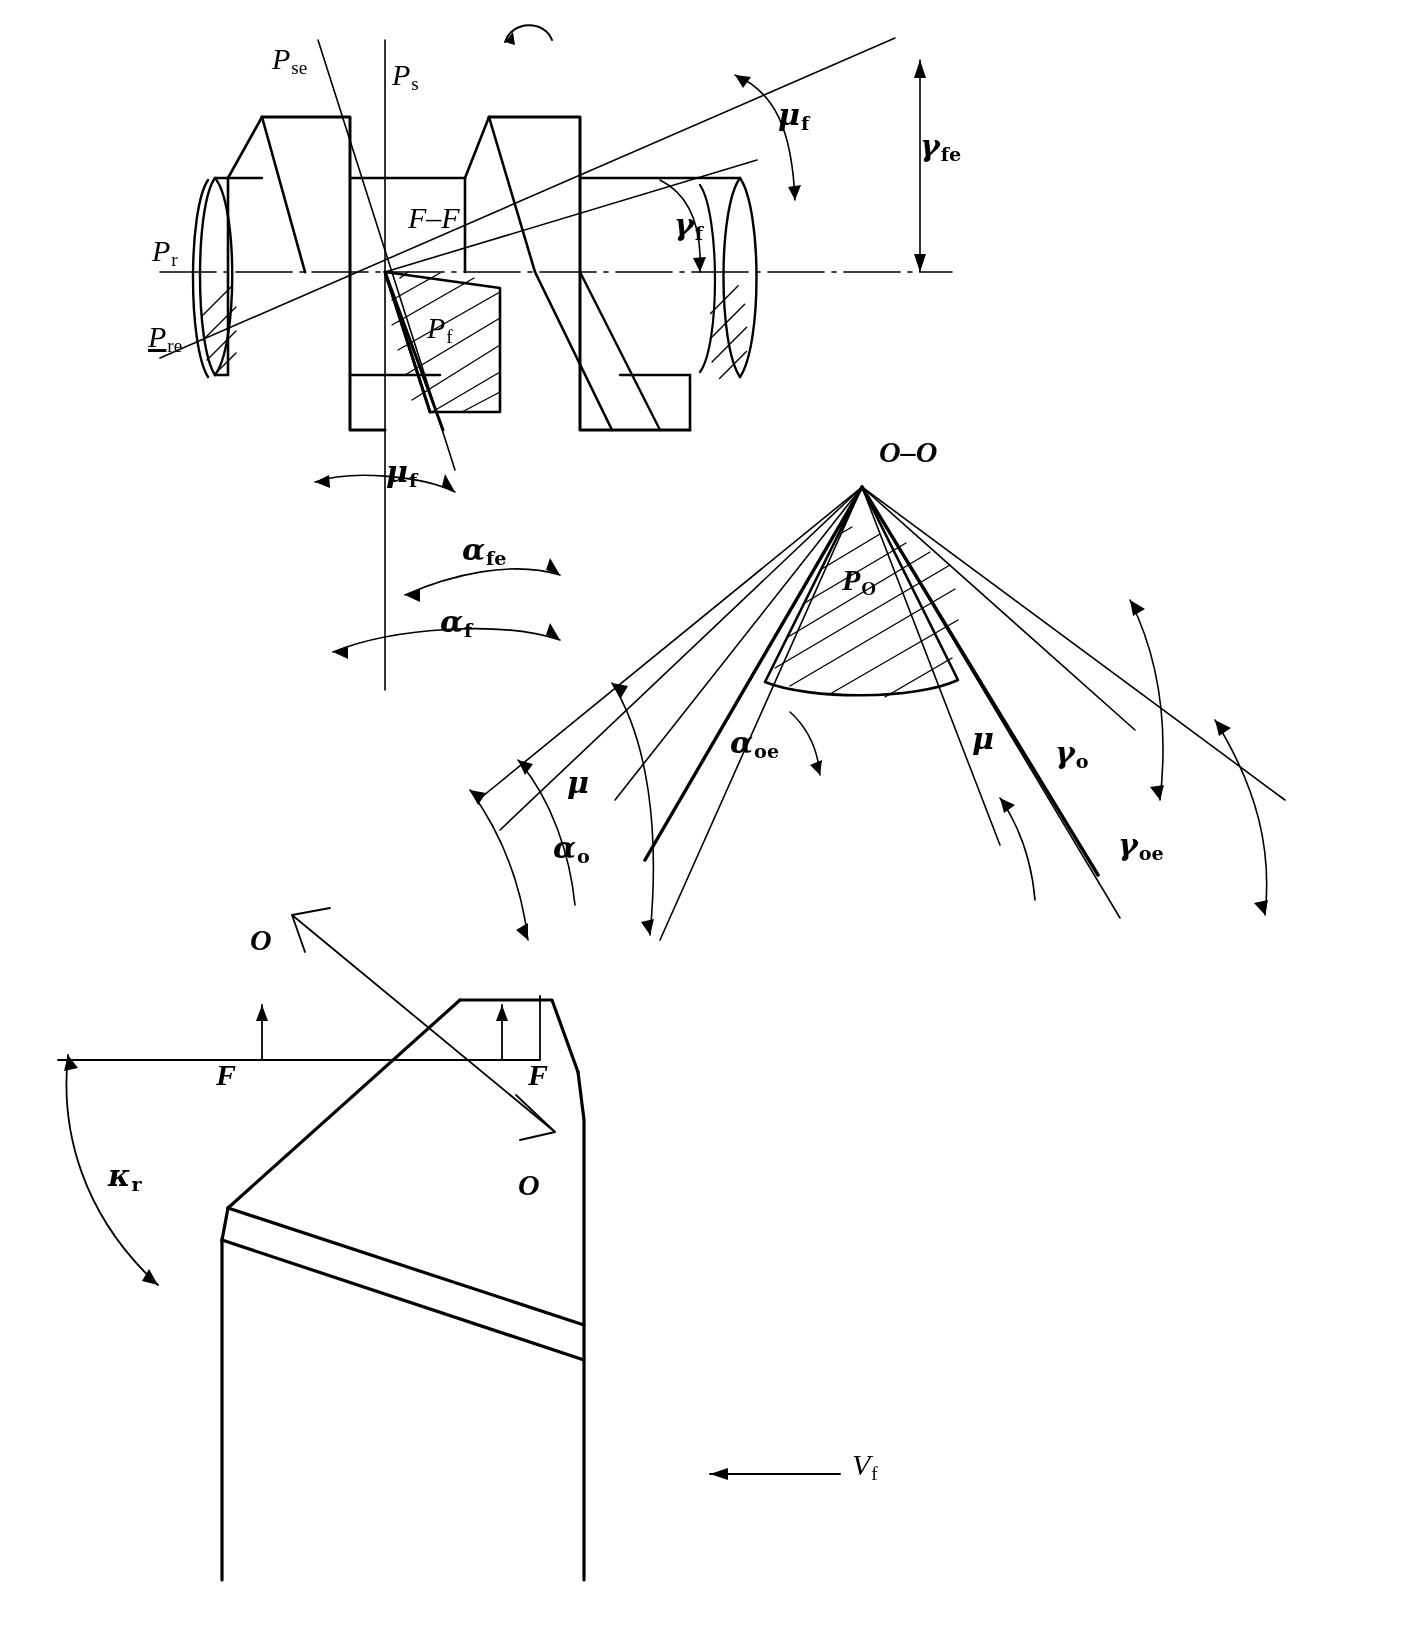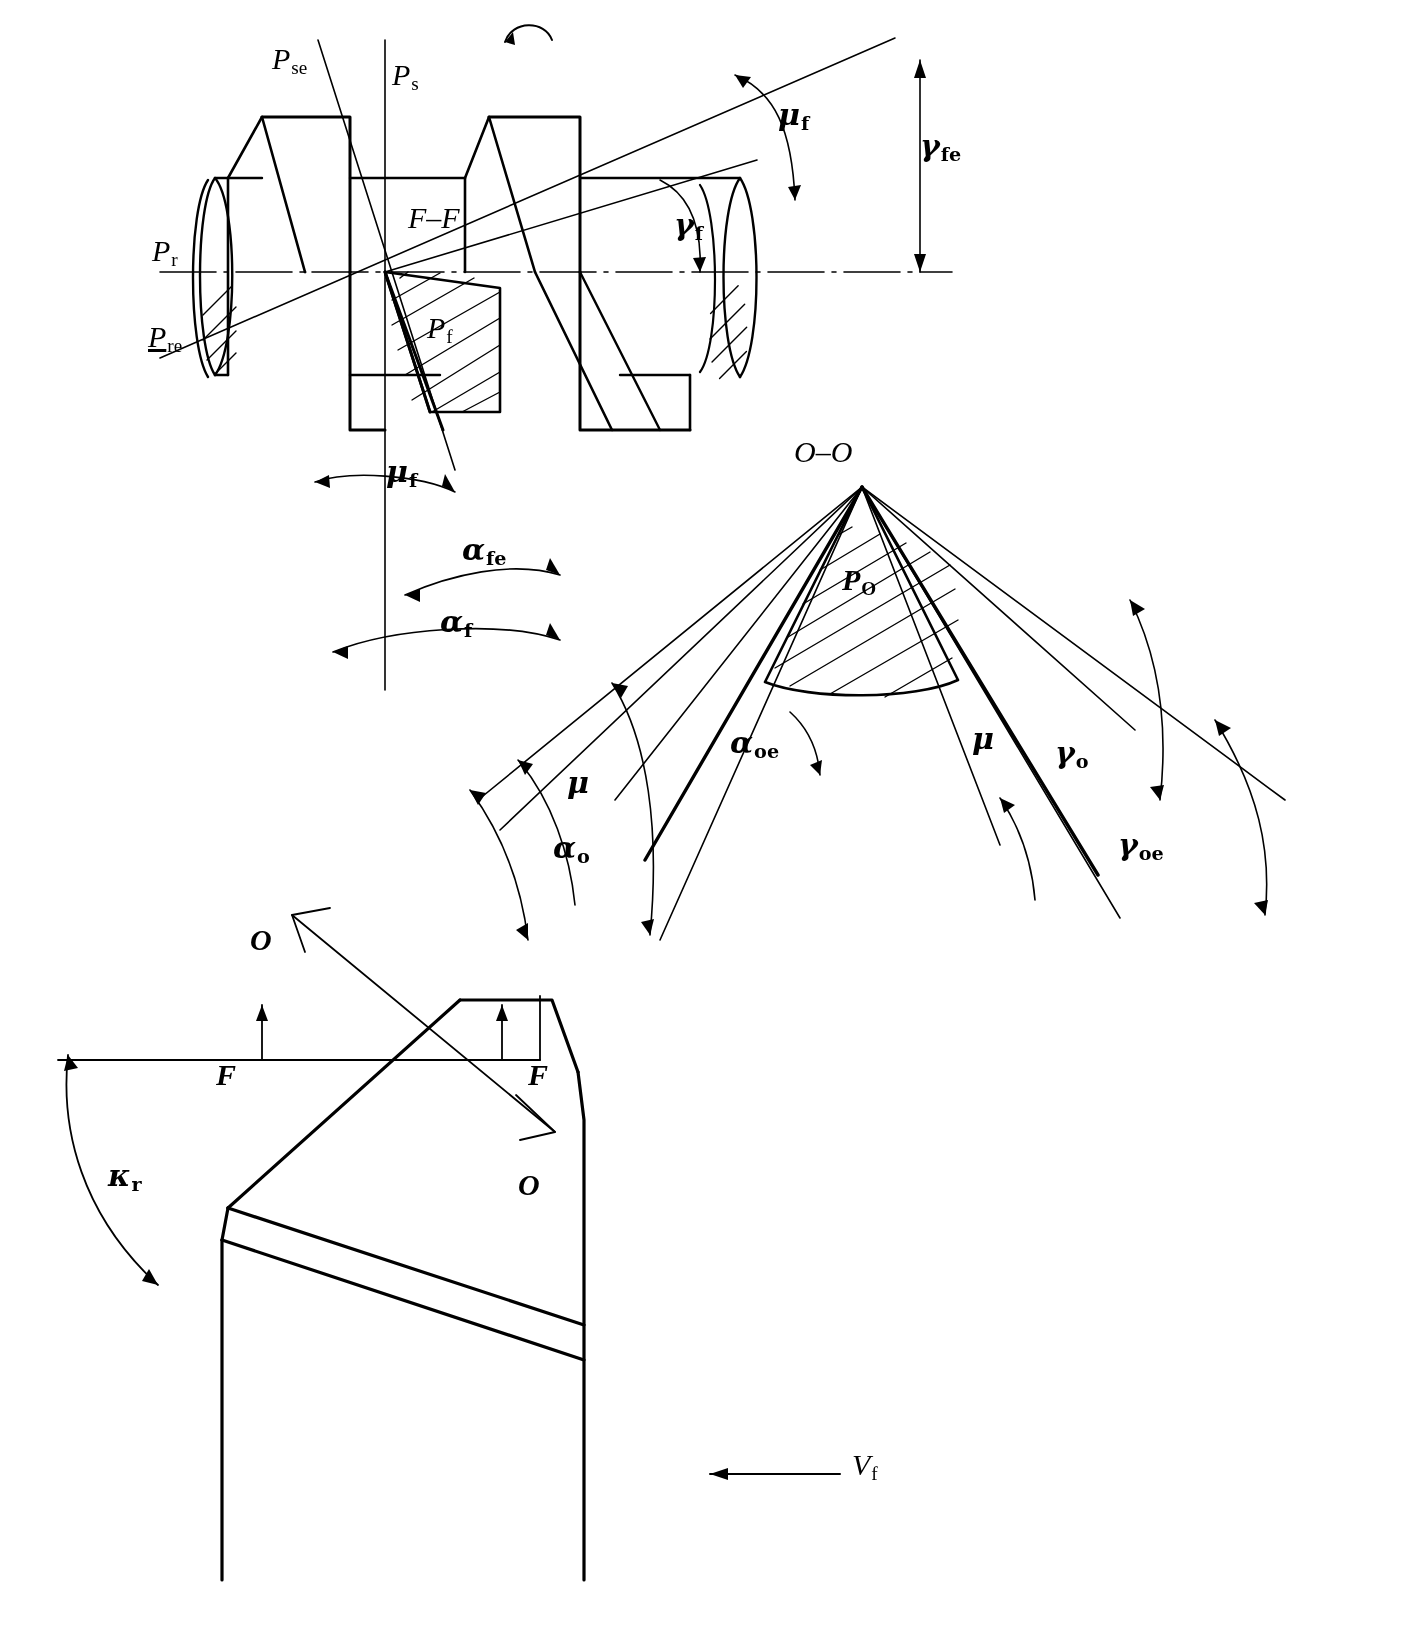--- a/index.html
+++ b/index.html
@@ -266,21 +266,21 @@
   <div class="lbl gk" style="left:386px; top:457px;">
     <span>μ</span><span class="sub">f</span>
   </div>
   <div class="lbl gk" style="left:462px; top:535px;">
     <span>α</span><span class="sub">fe</span>
   </div>
   <div class="lbl gk" style="left:440px; top:607px;">
     <span>α</span><span class="sub">f</span>
   </div>
 
-  <div class="lbl big" style="left:794px; top:437px; font-weight:normal;">O–O</div>
+  <div class="lbl big" style="left:879px; top:437px; font-weight:bold;">O–O</div>
   <div class="lbl big" style="left:842px; top:565px;font-weight:bold;">
     <span>P</span><span class="sub">O</span>
   </div>
   <div class="lbl gk" style="left:730px; top:728px;">
     <span>α</span><span class="sub">oe</span>
   </div>
   <div class="lbl gk" style="left:567px; top:768px;">
     <span>μ</span><span class="sub"></span>
   </div>
   <div class="lbl gk" style="left:553px; top:833px;">

